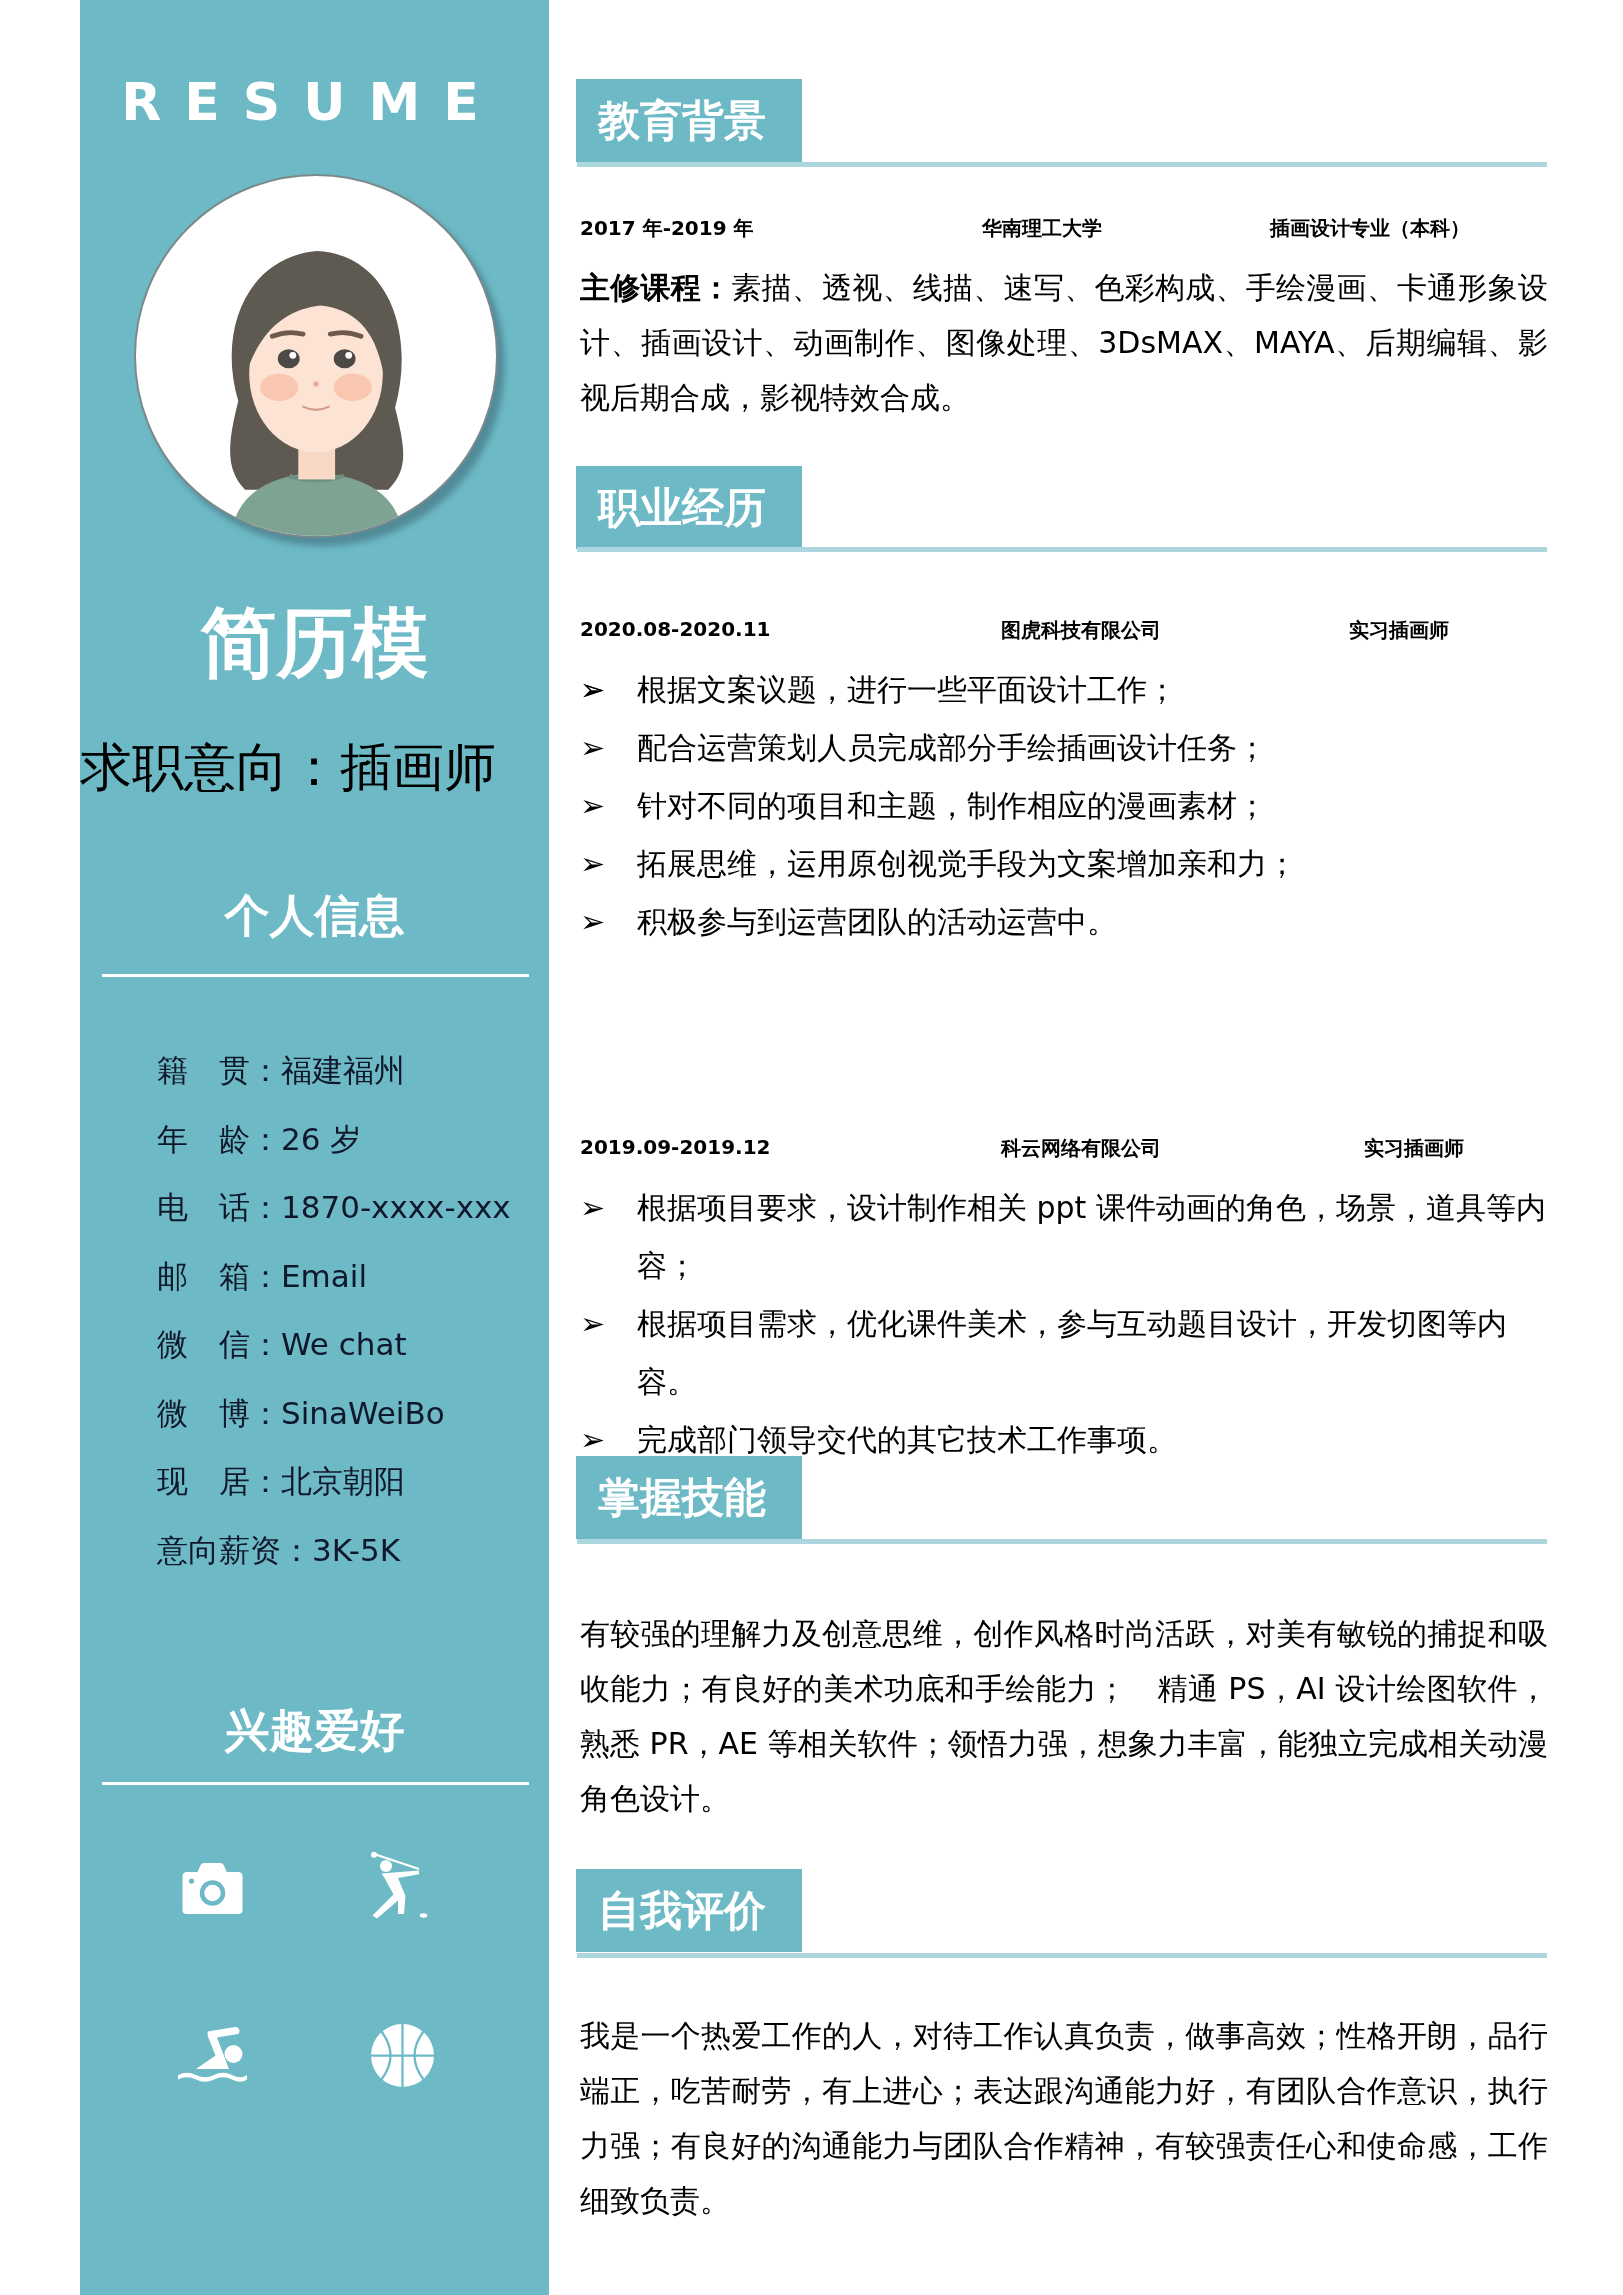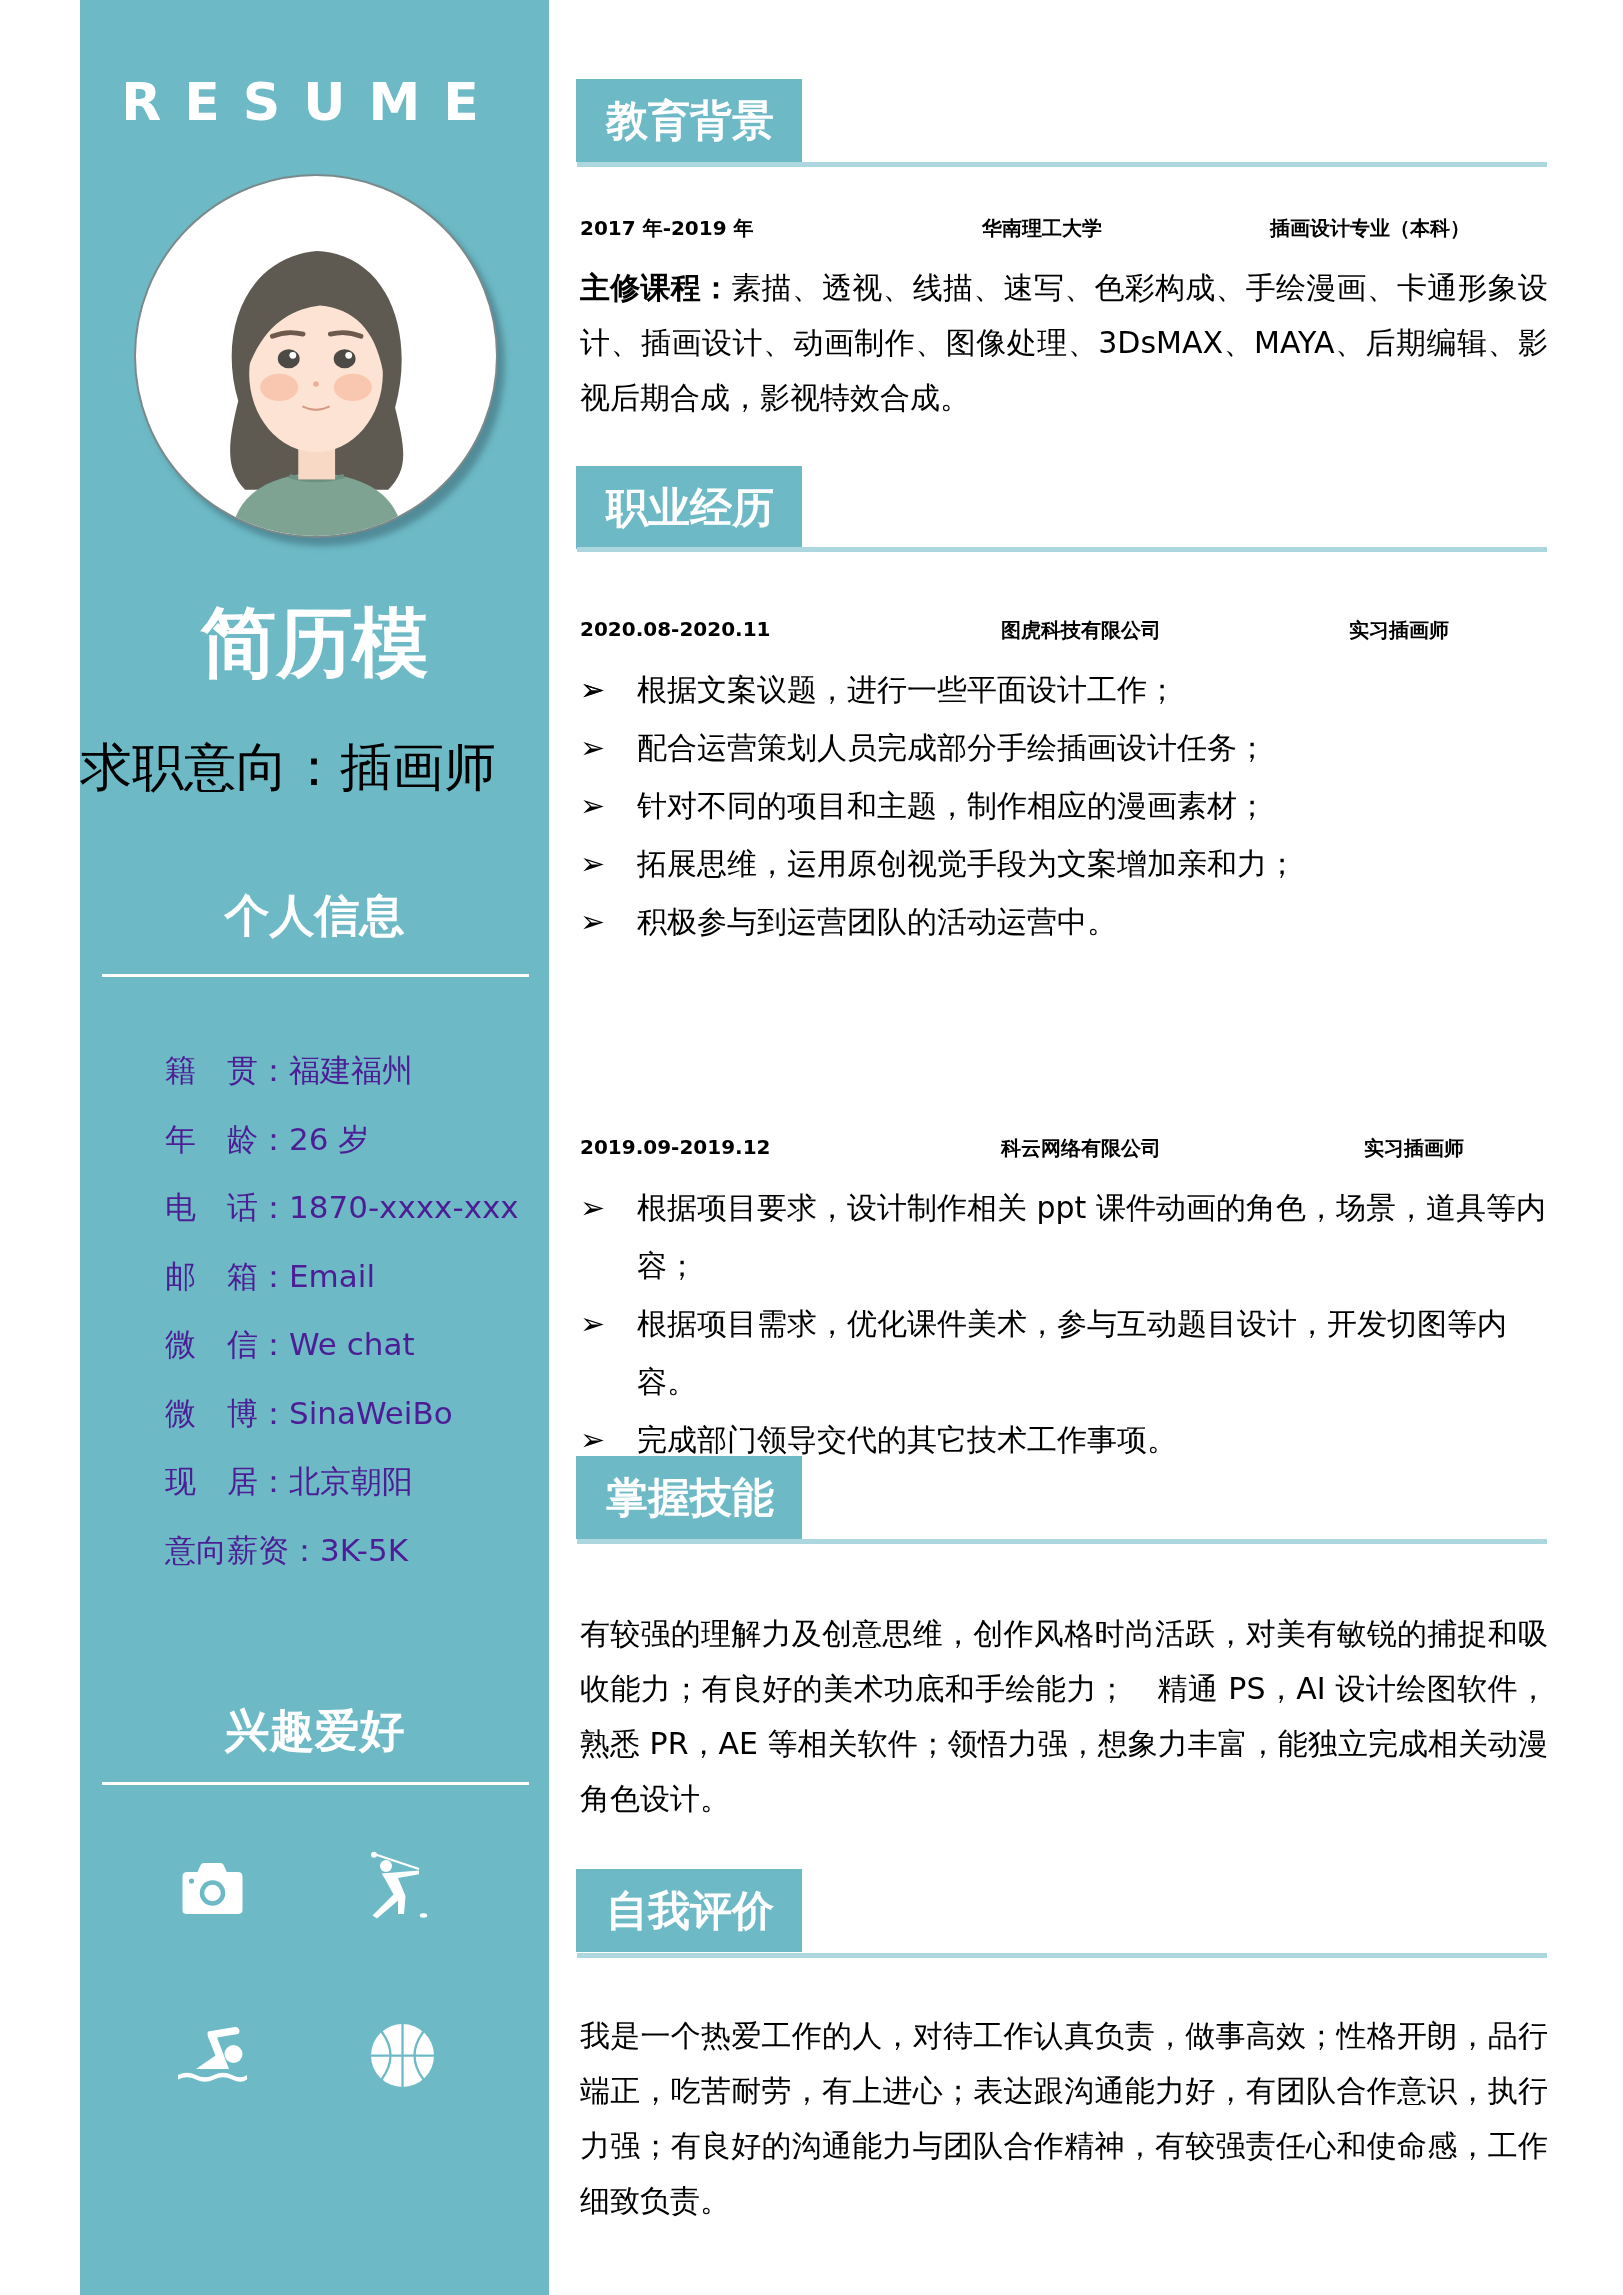--- a/index.html
+++ b/index.html
@@ -7,27 +7,27 @@
          font-family:"DejaVu Sans","Liberation Sans",sans-serif; color:#000; }
   .sidebar { position:absolute; left:80px; top:0; width:469px; height:2295px; background:#6dbac6; }
   .resume-title { position:absolute; left:0; width:440px; top:72px; text-align:center; color:#fff;
                   font-size:52px; font-weight:bold; letter-spacing:23px; text-indent:23px; }
   .photo { position:absolute; left:54px; top:174px; width:360px; height:360px; border-radius:50%;
            background:#fff; border:2px solid #7a8a8c; box-shadow:6.8px 8.2px 6.8px rgba(60,100,115,0.55); overflow:hidden; }
   .name { position:absolute; left:0; width:469px; top:593px; text-align:center; color:#fff; font-size:76px; font-weight:bold; }
   .intent { position:absolute; left:0; width:469px; top:733px; color:#000000; font-size:52px; }
   .side-heading { position:absolute; left:0; width:469px; text-align:center; color:#fff; font-size:45px; font-weight:bold; }
   .side-rule { position:absolute; left:22px; width:427px; height:3.4px; background:#fff; }
-  .info-row { position:absolute; left:77px; color:#4c1d95; font-size:31px; white-space:nowrap;margin-left:8px; }
+  .info-row { position:absolute; left:77px; color:#0f172a; font-size:31px; white-space:nowrap; }
   .info-row .lbl { display:inline-block; }
   .hobby { position:absolute; width:75px; height:75px; }
   .hobby svg { width:100%; height:100%; }
 
   .sec-tab { position:absolute; left:576px; width:226px; height:83px; background:#6dbac6; color:#fff;
-             font-size:42px; font-weight:bold; line-height:83px; padding-left:30px; box-sizing:border-box; }
+             font-size:42px; font-weight:bold; line-height:83px; padding-left:22px; box-sizing:border-box; }
   .sec-rule { position:absolute; left:577px; width:970px; height:4.8px; background:#acd7df; }
   .row-head { position:absolute; left:580px; width:968px; font-size:20px; font-weight:bold; white-space:nowrap; }
   .row-head span { position:absolute; top:0; }
   .para { position:absolute; left:580px; width:968px; font-size:30px; line-height:55px; text-align:justify; }
   .bullets { position:absolute; left:580px; width:968px; margin:0; padding:0; list-style:none; font-size:30px; }
   .bullets li { position:relative; padding-left:57px; line-height:58px; }
   .bullets li .arrow { position:absolute; left:0; top:0; width:27px; }
 </style>
 </head>
 <body>

